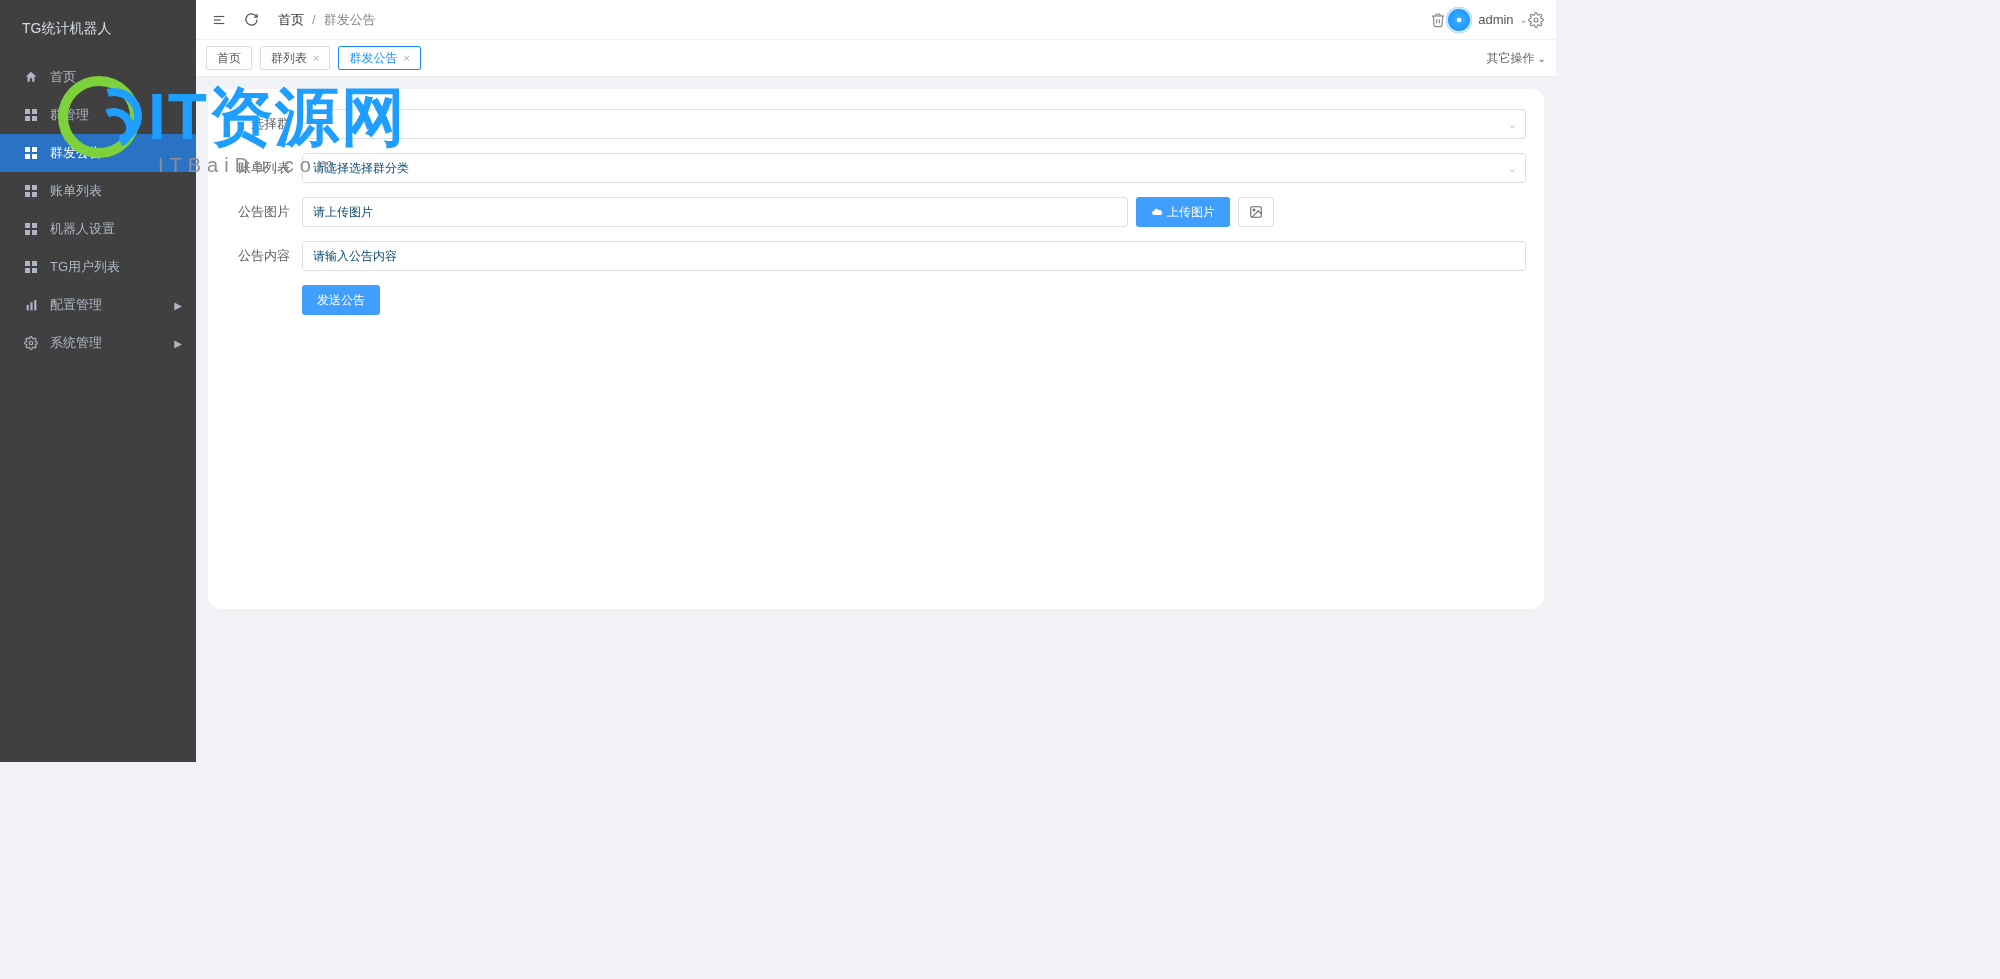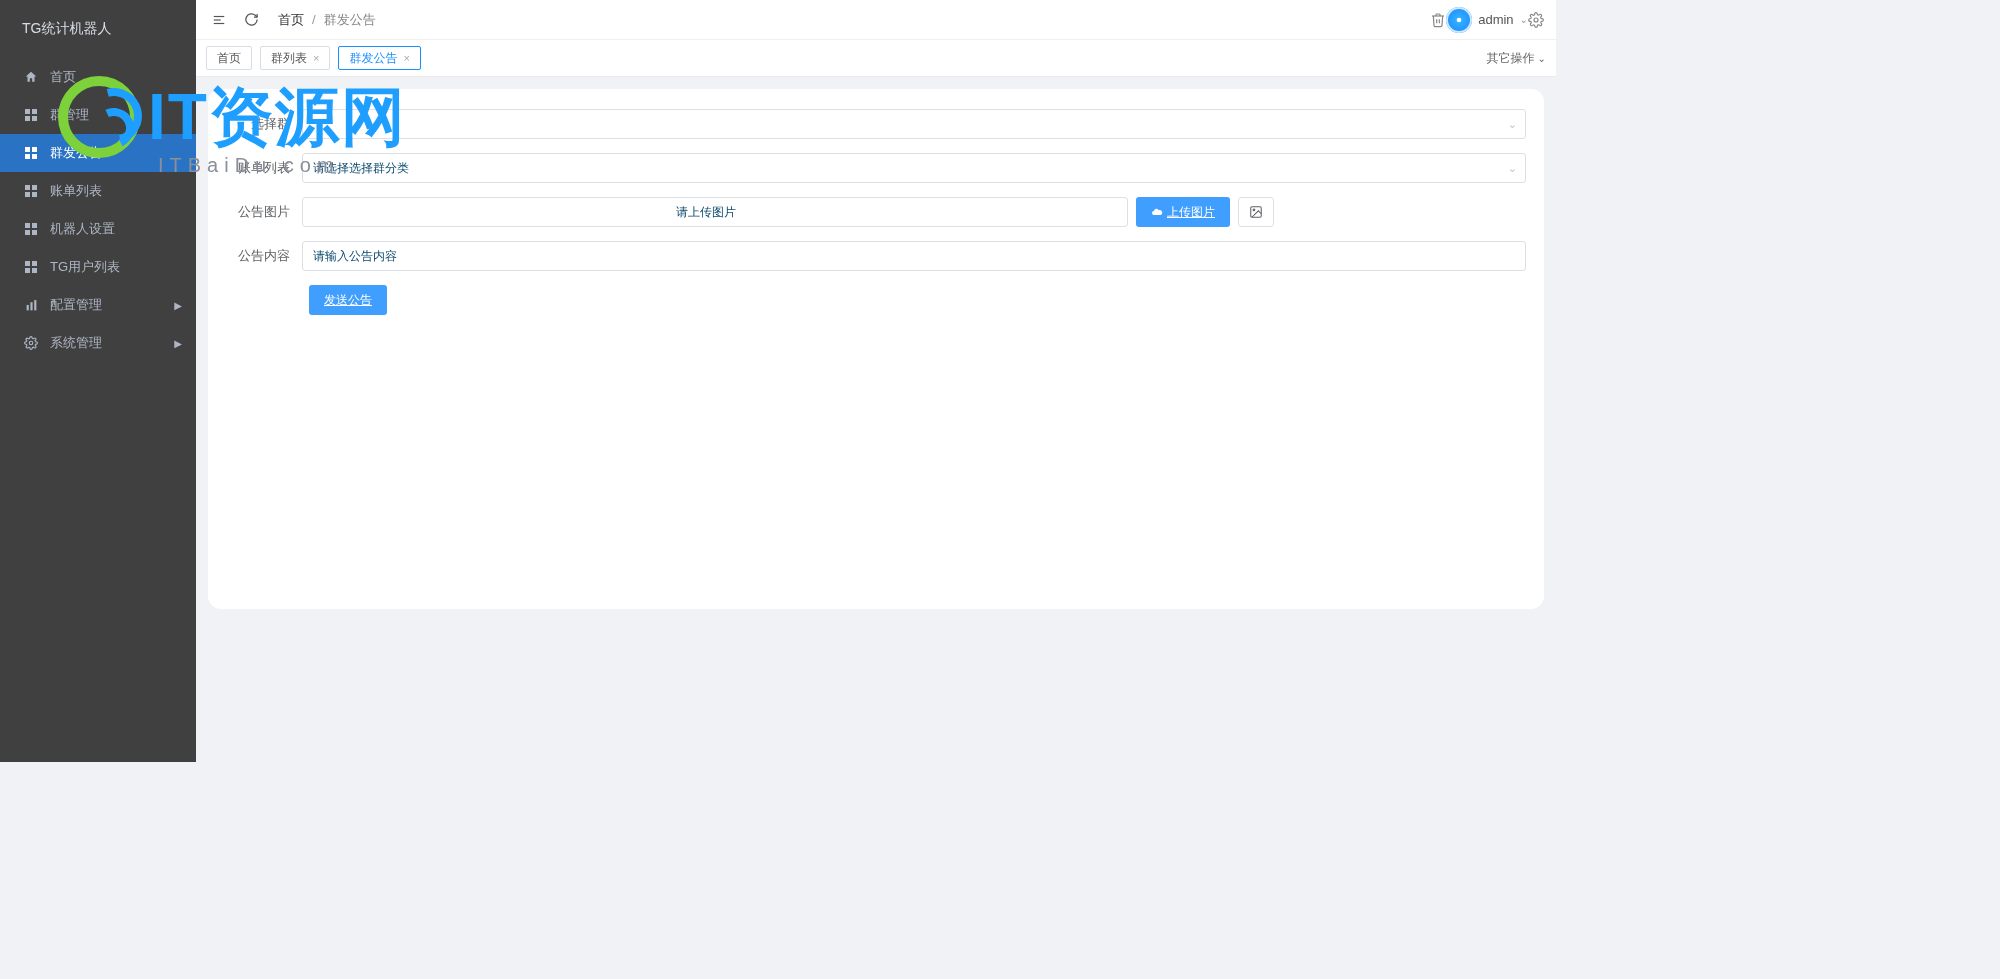--- a/index.html
+++ b/index.html
@@ -130,32 +130,32 @@
   padding: 0 28px 0 10px;
   color: #333;
   font-size: 12px;
   background: #fff;
 }
 .el-select .placeholder, .el-input .placeholder { color: #0c4a6e; }
 .el-select .caret {
   position: absolute; right: 8px; top: 50%; transform: translateY(-50%);
   color: #c0c4cc; font-size: 11px;
 }
-.el-input.narrow { max-width: 826px; flex: 0 0 826px; justify-content: center; }
+.el-input.narrow { max-width: 826px; flex: 0 0 826px; }
 
 .btn {
   display: inline-flex; align-items: center; justify-content: center;
   height: 30px; padding: 0 14px;
   border-radius: 3px; font-size: 12px;
   cursor: pointer; border: 1px solid transparent;
   white-space: nowrap;
 }
-.btn-primary { background: #409eff; color: #fff; text-decoration: underline; }
+.btn-primary { background: #409eff; color: #fff; }
 .btn-default { background: #fff; border-color: #dcdfe6; color: #606266; width: 36px; padding: 0; }
-.submit-row { padding-left: 94px; margin-top: 4px; margin-left: 7px; }
+.submit-row { padding-left: 94px; margin-top: 4px; }
 
 
 .watermark {
   position: absolute;
   left: 58px; top: 76px;
   pointer-events: none;
   user-select: none;
 }
 .wm-top { display: flex; align-items: center; }
 .wm-circle {

